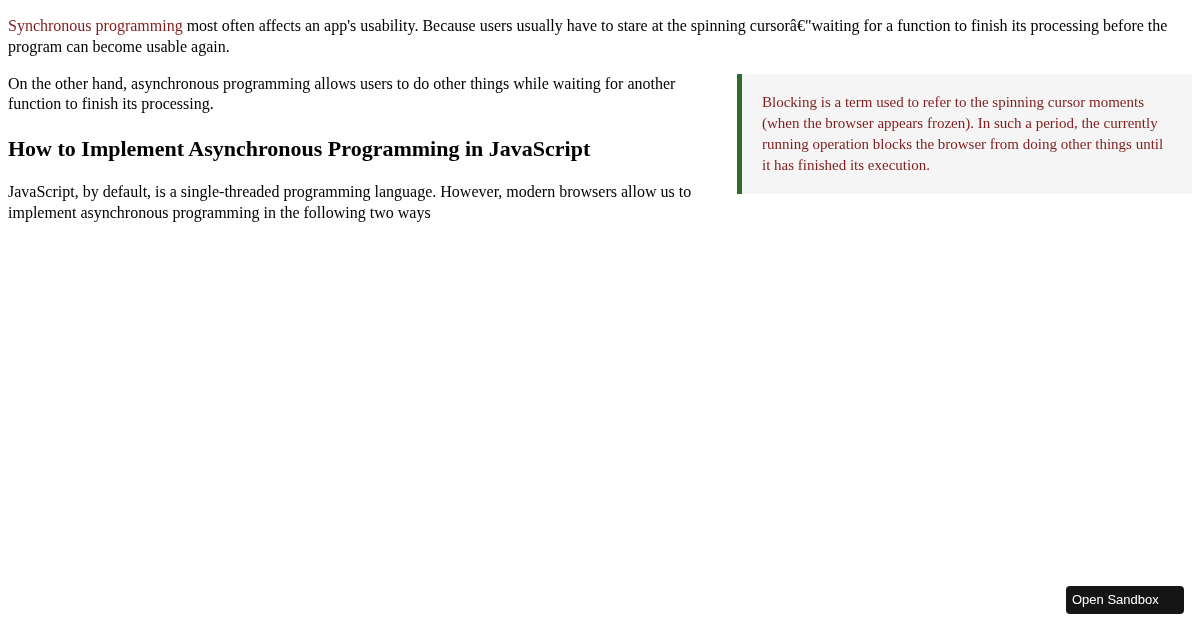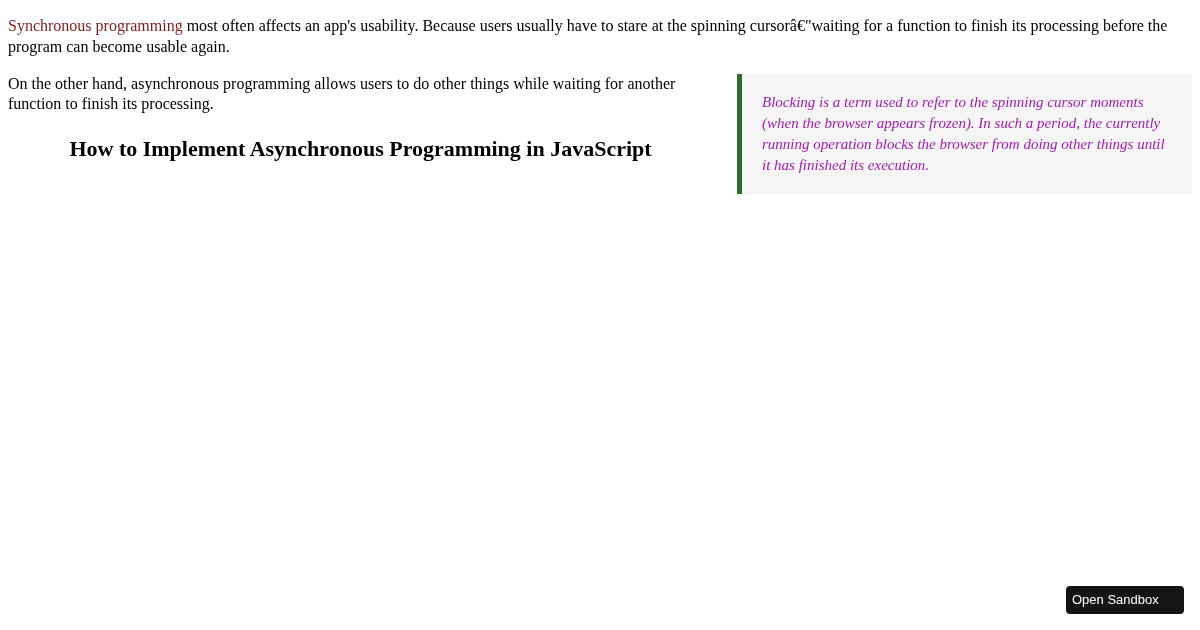--- a/index.html
+++ b/index.html
@@ -39,32 +39,30 @@
     }
     .para2 {
       margin-bottom: 20px;
       line-height: 1.3;
     }
     .heading {
       font-size: 22px;
       font-weight: bold;
       margin-bottom: 18px;
       line-height: 1.3;
-      text-align: center;
     }
     .para3 {
       line-height: 1.3;
     }
     .callout {
       width: 455px;
       background: #f4f5f4;
       border-left: 5px solid #2e6b2e;
       padding: 18px 20px;
-      font-style: italic;
-      color: #a21caf;
+      color: #7f1d1d;
       line-height: 1.4;
       font-size: 15px;
     }
     .open-sandbox {
       position: absolute;
       bottom: 16px;
       right: 16px;
       background: #151515;
       color: #fff;
       font-family: Arial, Helvetica, sans-serif;
@@ -81,18 +79,19 @@
 
 <div class="content">
   <p class="para1">
     <a class="link">Synchronous programming </a><span>most often affects an app's usability. Because users usually have to stare at the spinning cursorâ€"waiting for a function to finish its processing before the program can become usable again.</span>
   </p>
 
   <div class="row">
     <div class="left-col">
       <p class="para2">On the other hand, asynchronous programming allows users to do other things while waiting for another function to finish its processing.</p>
       <h2 class="heading">How to Implement Asynchronous Programming in JavaScript</h2>
+      <p class="para3">JavaScript, by default, is a single-threaded programming language. However, modern browsers allow us to implement asynchronous programming in the following two ways</p>
     </div>
     <div class="callout">Blocking is a term used to refer to the spinning cursor moments (when the browser appears frozen). In such a period, the currently running operation blocks the browser from doing other things until it has finished its execution.</div>
   </div>
 </div>
 
 <div class="open-sandbox">Open Sandbox</div>
 
 </body></html>

